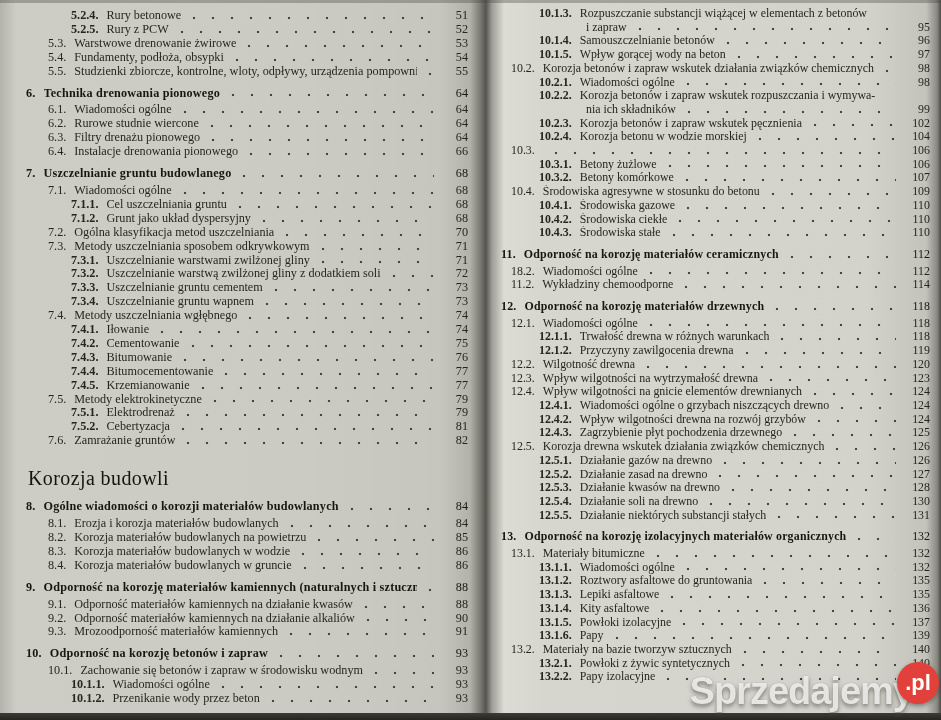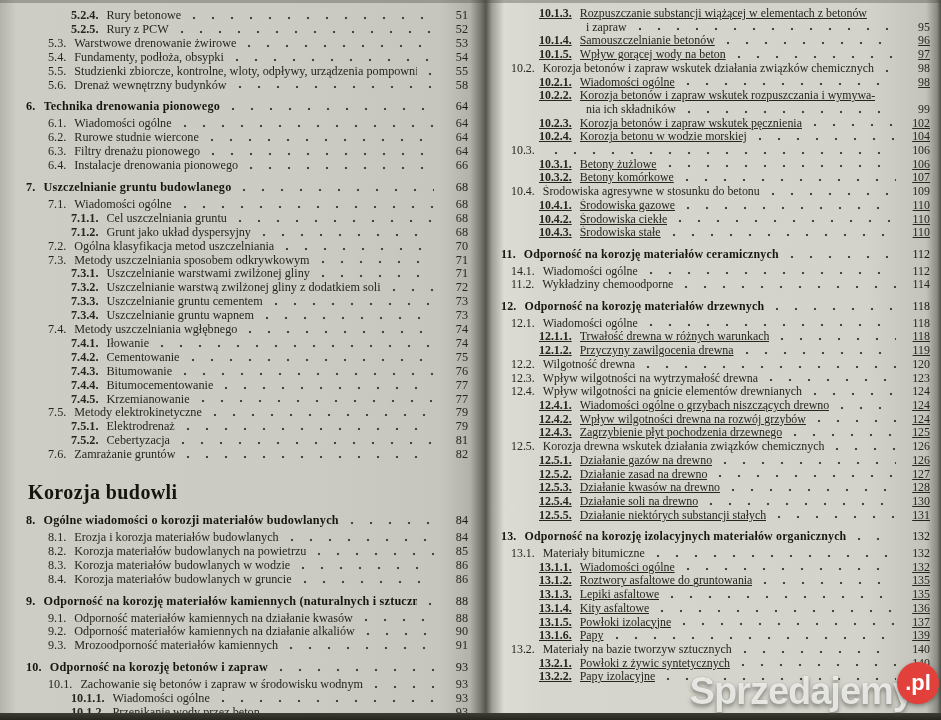--- a/index.html
+++ b/index.html
@@ -25,38 +25,38 @@
   .content-left  { left:16px;  top:9px;  width:452px; font-size:12.2px; }
   .content-right { left:498px; top:7px;  width:432px; font-size:11.9px; }
 
   .row { display:flex; align-items:baseline; line-height:13.9px; }
   .content-right .row { line-height:13.7px; }
   .content-left  .lv0 { padding-left:10px; }
   .content-left  .lv1 { padding-left:32px; }
   .content-left  .lv2 { padding-left:55px; }
   .content-right .lv0 { padding-left:3px;  }
   .content-right .lv1 { padding-left:13px; }
-  .content-right .lv2 { padding-left:41px;text-decoration:underline; }
+  .content-right .lv2 { padding-left:41px; }
   .content-right .wraprow { padding-left:88px;  }
 
   .num { flex:none; margin-right:8px; white-space:nowrap; }
   .lv2 .num { font-weight:700; }
   .lbl { white-space:nowrap; overflow:hidden; text-overflow:clip; }
   .row.bold { font-weight:700; color:#17170f; margin-top:8px; margin-bottom:3px; letter-spacing:0.2px; }
   .row.bold .pagenum { font-weight:400; letter-spacing:0; }
   .leader {
     flex:1 1 10px; min-width:10px; height:4px; align-self:flex-end;
     margin:0 8px 3px 7px;
     background-image:radial-gradient(circle at 2px 2px, rgba(56,54,46,0.9) 1.1px, rgba(0,0,0,0) 1.6px);
     background-size:19px 4px; background-repeat:repeat-x; background-position:4px 0;
   }
   .pagenum { flex:none; min-width:26px; text-align:right; white-space:nowrap; }
 
   .heading-row {
-    font-size:20px; font-weight:700; color:#15150d;
+    font-size:20px; font-weight:400; color:#15150d;
     margin:18px 0 10px; padding-left:12px; letter-spacing:0.4px; line-height:24px;
   }
 
   .watermark { position:absolute; right:2px; bottom:6px; display:flex; align-items:flex-start; pointer-events:none; }
   .wm-text {
     font-family:"Liberation Sans","DejaVu Sans",sans-serif; font-weight:700;
     font-size:38px; letter-spacing:-1px; line-height:46px;
     color:rgba(248,248,246,0.85);
     text-shadow:0 3px 4px rgba(70,68,60,0.55), 0 0 1px rgba(110,108,100,0.6);
   }
@@ -100,26 +100,20 @@
         <span class="lbl">Fundamenty, podłoża, obsypki</span>
         <span class="leader"></span>
         <span class="pagenum">54</span>
       </div>
       <div class="row lv1">
         <span class="num">5.5.</span>
         <span class="lbl">Studzienki zbiorcze, kontrolne, wloty, odpływy, urządzenia pompowni</span>
         <span class="leader"></span>
         <span class="pagenum">55</span>
       </div>
-      <div class="row lv1">
-        <span class="num">5.6.</span>
-        <span class="lbl">Drenaż wewnętrzny budynków</span>
-        <span class="leader"></span>
-        <span class="pagenum">58</span>
-      </div>
       <div class="row lv0 bold">
         <span class="num">6.</span>
         <span class="lbl">Technika drenowania pionowego</span>
         <span class="leader"></span>
         <span class="pagenum">64</span>
       </div>
       <div class="row lv1">
         <span class="num">6.1.</span>
         <span class="lbl">Wiadomości ogólne</span>
         <span class="leader"></span>
@@ -439,21 +433,21 @@
         <span class="leader"></span>
         <span class="pagenum">110</span>
       </div>
       <div class="row lv0 bold">
         <span class="num">11.</span>
         <span class="lbl">Odporność na korozję materiałów ceramicznych</span>
         <span class="leader"></span>
         <span class="pagenum">112</span>
       </div>
       <div class="row lv1">
-        <span class="num">14.1.</span>
+        <span class="num">18.2.</span>
         <span class="lbl">Wiadomości ogólne</span>
         <span class="leader"></span>
         <span class="pagenum">112</span>
       </div>
       <div class="row lv1">
         <span class="num">11.2.</span>
         <span class="lbl">Wykładziny chemoodporne</span>
         <span class="leader"></span>
         <span class="pagenum">114</span>
       </div>

